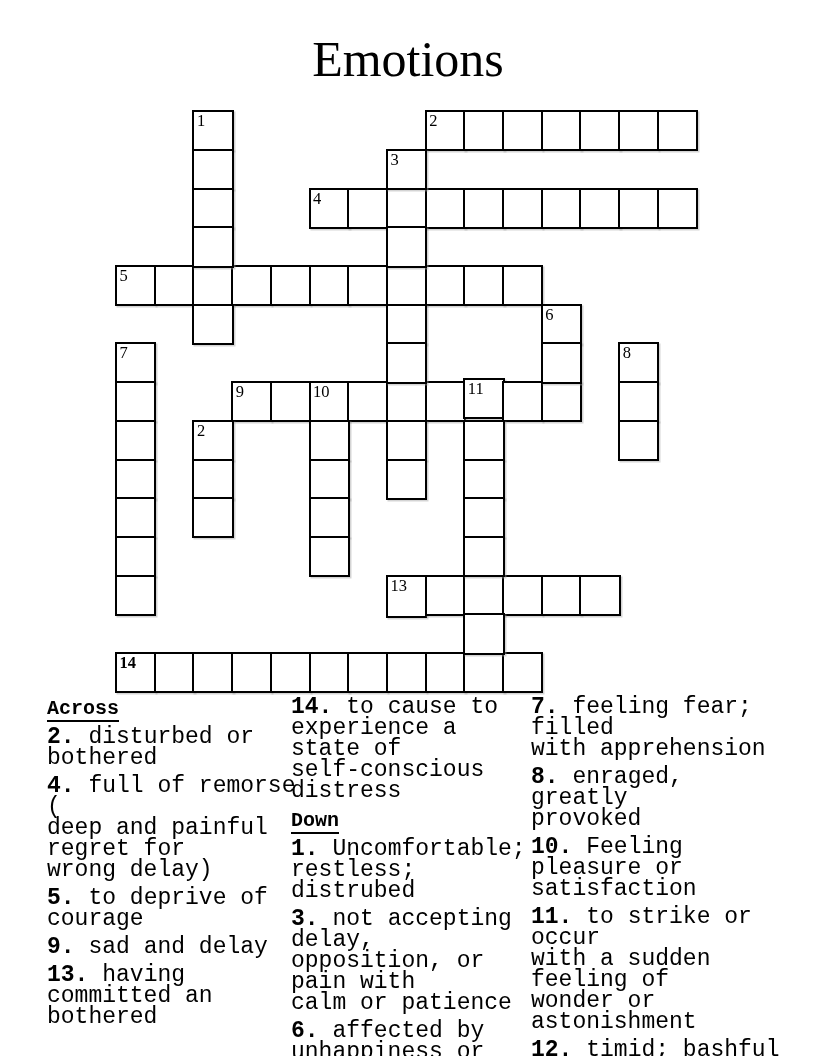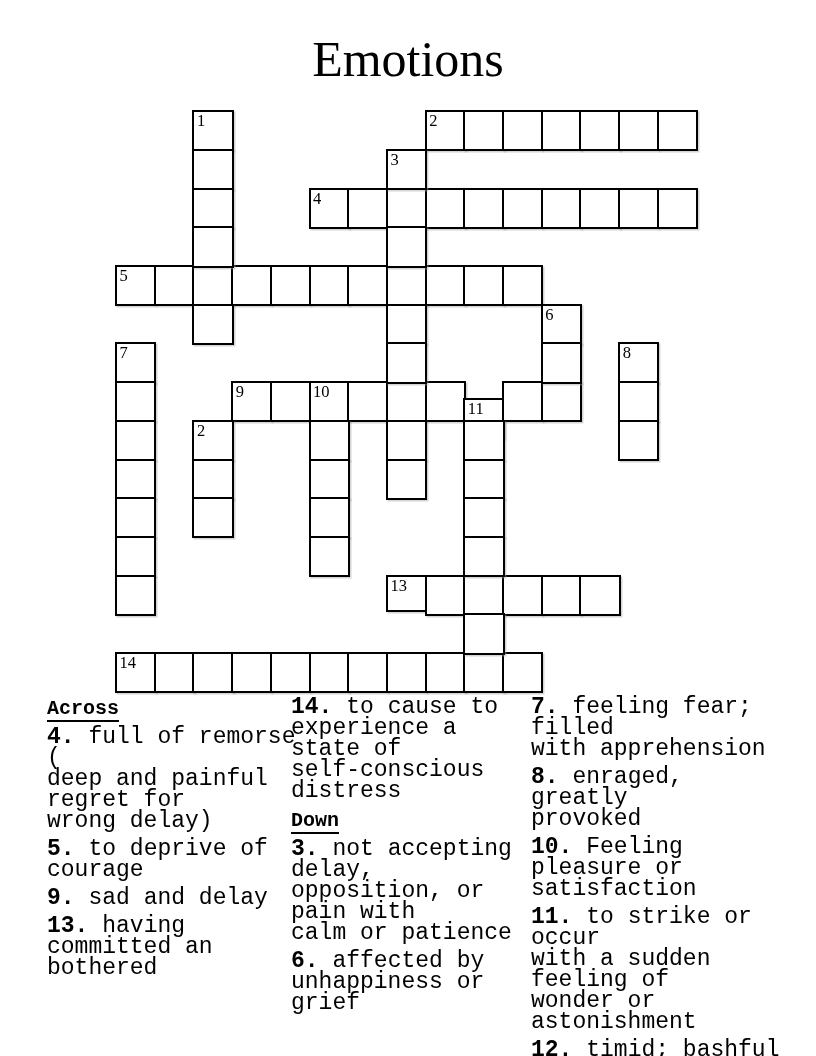--- a/index.html
+++ b/index.html
@@ -94,34 +94,34 @@
     <div class="cell" style="left: 231.15px; top: 381.15px; width: 41.2px; height: 41.2px;">
       <span class="cell-num">9</span>
     </div>
     <div class="cell" style="left: 269.85px; top: 381.15px; width: 41.2px; height: 41.2px;"></div>
     <div class="cell" style="left: 308.55px; top: 381.15px; width: 41.2px; height: 41.2px;">
       <span class="cell-num">10</span>
     </div>
     <div class="cell" style="left: 347.25px; top: 381.15px; width: 41.2px; height: 41.2px;"></div>
     <div class="cell" style="left: 385.95px; top: 381.15px; width: 41.2px; height: 41.2px;"></div>
     <div class="cell" style="left: 424.65px; top: 381.15px; width: 41.2px; height: 41.2px;"></div>
-    <div class="cell" style="left: 463.35px; top: 398px; width: 41.2px; height: 41px;">
+    <div class="cell" style="left: 463.35px; top: 378px; width: 41.2px; height: 41px;">
       <span class="cell-num">11</span>
     </div>
     <div class="cell" style="left: 502.05px; top: 381.15px; width: 41.2px; height: 41.2px;"></div>
     <div class="cell" style="left: 540.75px; top: 381.15px; width: 41.2px; height: 41.2px;"></div>
-    <div class="cell" style="left: 385.95px; top: 574.65px; width: 41.2px; height: 37px;">
+    <div class="cell" style="left: 385.95px; top: 574.65px; width: 41.2px; height: 43px;">
       <span class="cell-num">13</span>
     </div>
     <div class="cell" style="left: 424.65px; top: 574.65px; width: 41.2px; height: 41.2px;"></div>
     <div class="cell" style="left: 463.35px; top: 574.65px; width: 41.2px; height: 41.2px;"></div>
     <div class="cell" style="left: 502.05px; top: 574.65px; width: 41.2px; height: 41.2px;"></div>
     <div class="cell" style="left: 540.75px; top: 574.65px; width: 41.2px; height: 41.2px;"></div>
     <div class="cell" style="left: 579.45px; top: 574.65px; width: 41.2px; height: 41.2px;"></div>
-    <div class="cell" style="left: 115.05px; top: 652.05px; width: 41.2px; height: 41.2px;">
+    <div class="cell" style="left: 115.05px; top: 652.05px; width: 41.2px; height: 41.2px; font-weight: bold;">
       <span class="cell-num">14</span>
     </div>
     <div class="cell" style="left: 153.75px; top: 652.05px; width: 41.2px; height: 41.2px;"></div>
     <div class="cell" style="left: 192.45px; top: 652.05px; width: 41.2px; height: 41.2px;"></div>
     <div class="cell" style="left: 231.15px; top: 652.05px; width: 41.2px; height: 41.2px;"></div>
     <div class="cell" style="left: 269.85px; top: 652.05px; width: 41.2px; height: 41.2px;"></div>
     <div class="cell" style="left: 308.55px; top: 652.05px; width: 41.2px; height: 41.2px;"></div>
     <div class="cell" style="left: 347.25px; top: 652.05px; width: 41.2px; height: 41.2px;"></div>
     <div class="cell" style="left: 385.95px; top: 652.05px; width: 41.2px; height: 41.2px;"></div>
     <div class="cell" style="left: 424.65px; top: 652.05px; width: 41.2px; height: 41.2px;"></div>
@@ -171,33 +171,36 @@
     <div class="cell" style="left: 463.35px; top: 613.35px; width: 41.2px; height: 41.2px;"></div>
     <div class="cell" style="left: 192.45px; top: 419.85px; width: 41.2px; height: 41.2px;">
       <span class="cell-num">2</span>
     </div>
     <div class="cell" style="left: 192.45px; top: 458.55px; width: 41.2px; height: 41.2px;"></div>
     <div class="cell" style="left: 192.45px; top: 497.25px; width: 41.2px; height: 41.2px;"></div>
   </div>
 
 <div class="clue-col" id="clue-col-0" style="left:47px;  width:252px;">
     <div class="clue-header"><span>Across</span></div>
+    <div class="clue"><b class="clue-num">2.</b> <span class="clue-text">disturbed or bothered</span></div>
     <div class="clue"><b class="clue-num">4.</b> <span class="clue-text">full of remorse (
 deep and painful regret for
 wrong delay)</span></div>
     <div class="clue"><b class="clue-num">5.</b> <span class="clue-text">to deprive of courage</span></div>
     <div class="clue"><b class="clue-num">9.</b> <span class="clue-text">sad and delay</span></div>
     <div class="clue"><b class="clue-num">13.</b> <span class="clue-text">having committed an
 bothered</span></div>
   </div>
 <div class="clue-col" id="clue-col-1" style="left:291px; width:240px;">
     <div class="clue"><b class="clue-num">14.</b> <span class="clue-text">to cause to
 experience a state of
 self-conscious distress</span></div>
     <div class="clue-header"><span>Down</span></div>
+    <div class="clue"><b class="clue-num">1.</b> <span class="clue-text">Uncomfortable;
+restless; distrubed</span></div>
     <div class="clue"><b class="clue-num">3.</b> <span class="clue-text">not accepting delay,
 opposition, or pain with
 calm or patience</span></div>
     <div class="clue"><b class="clue-num">6.</b> <span class="clue-text">affected by
 unhappiness or grief</span></div>
   </div>
 <div class="clue-col" id="clue-col-2" style="left:531px; width:262px;">
     <div class="clue"><b class="clue-num">7.</b> <span class="clue-text">feeling fear; filled
 with apprehension</span></div>
     <div class="clue"><b class="clue-num">8.</b> <span class="clue-text">enraged, greatly

